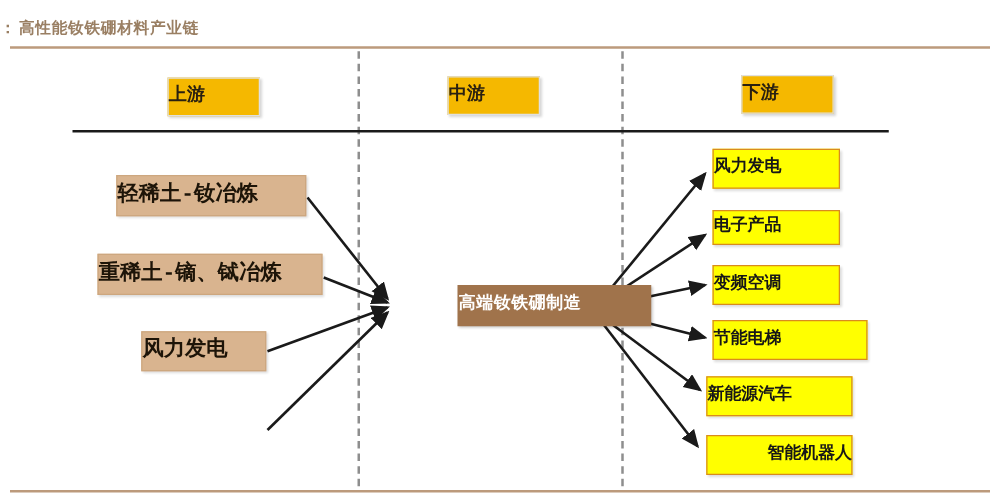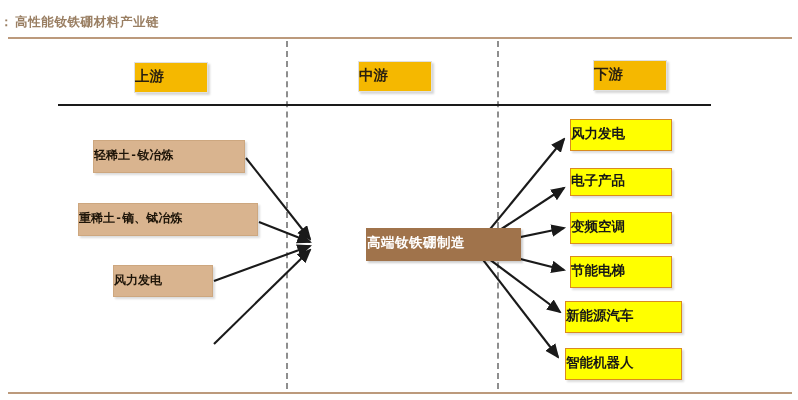--- a/index.html
+++ b/index.html
@@ -91,21 +91,21 @@
     color: #2a2010;
     font-size: 14.5px;
     font-weight: 700;
     border: 1px solid #e0e0e0;
     box-shadow: 1.5px 1.5px 2px rgba(0,0,0,0.16);
   }
 
   .upstream-node {
     background: #d9b48f;
     color: #1d1408;
-    font-size: 12px;
+    font-size: 17px;
     font-weight: 700;
     border: 1px solid #cda77f;
     box-shadow: 1.5px 1.5px 2px rgba(0,0,0,0.14);
   }
 
   .mid-node {
     background: #a0734b;
     color: #ffffff;
     font-size: 13.5px;
     font-weight: 700;
@@ -199,23 +199,23 @@
 
   <div class="node down-node" style="left:570px; top:119px; width:102px; height:32px;">
     <span>风力发电</span>
   </div>
   <div class="node down-node" style="left:570px; top:168px; width:102px; height:28px;">
     <span>电子产品</span>
   </div>
   <div class="node down-node" style="left:570px; top:212px; width:102px; height:32px;">
     <span>变频空调</span>
   </div>
-  <div class="node down-node" style="left:570px; top:256px; width:102px; height:32px;">
+  <div class="node down-node" style="left:570px; top:256px; width:124px; height:32px;">
     <span>节能电梯</span>
   </div>
   <div class="node down-node" style="left:565px; top:301px; width:117px; height:32px;">
     <span>新能源汽车</span>
   </div>
-  <div class="node down-node" style="left:565px; top:348px; width:117px; height:32px;">
+  <div class="node down-node" style="left:565px; top:348px; width:117px; height:32px;padding-left:48px;">
     <span>智能机器人</span>
   </div>
 
 </div>
 
 </body></html>

